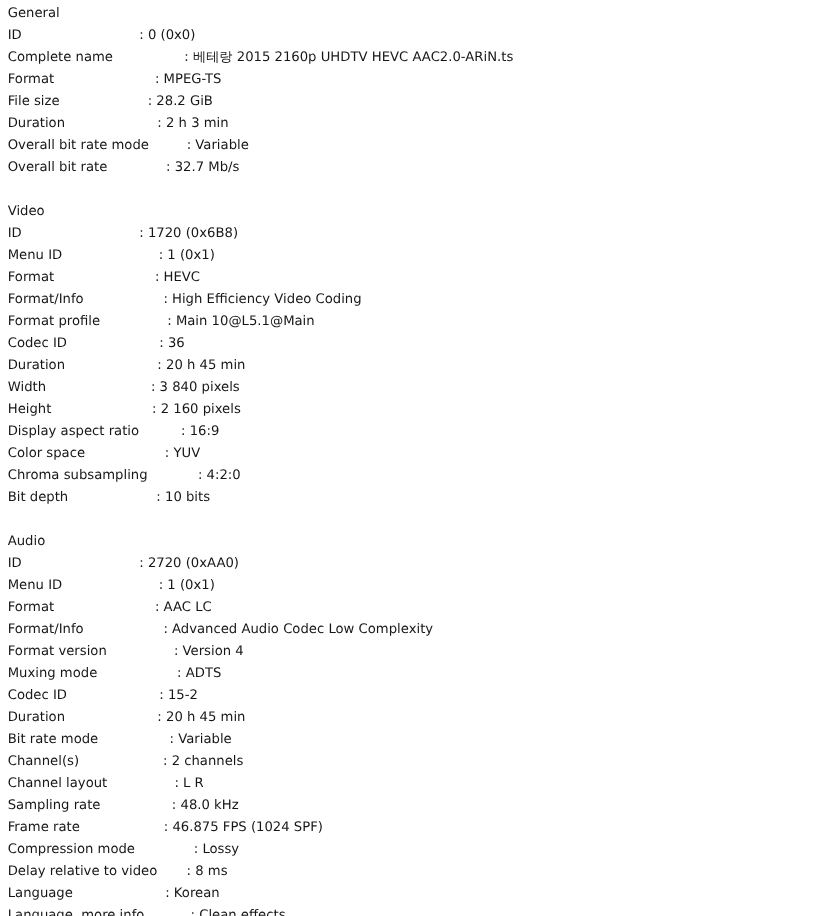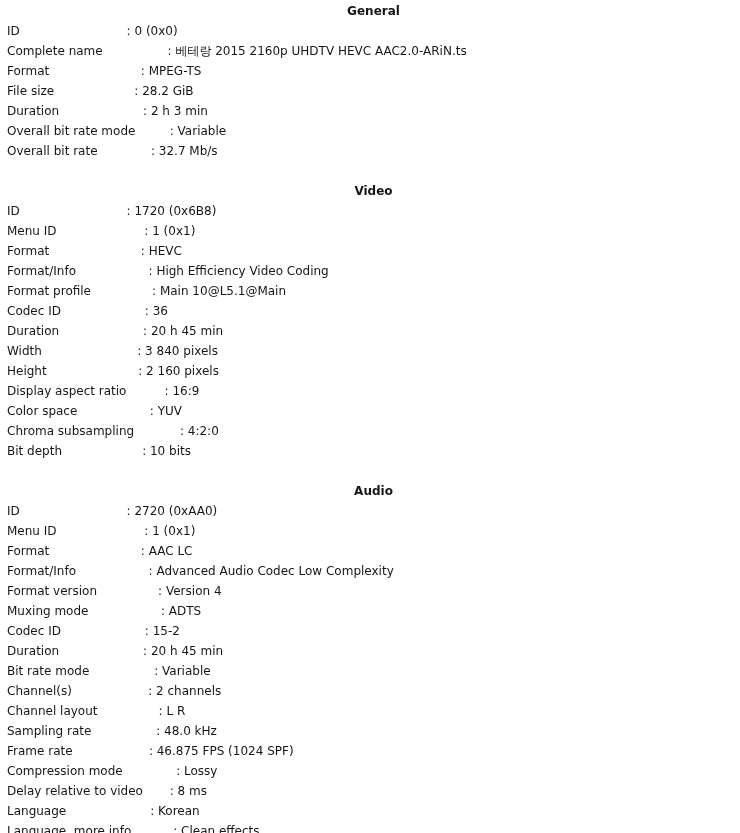--- a/index.html
+++ b/index.html
@@ -25,20 +25,19 @@
       height: 833px;
       overflow: hidden;
     }
     .line {
       height: 20px;
     }
     .blank-line {
       height: 20px;
     }
     .section-title {
-      font-weight: bold;         
-      text-align: center;
+      font-weight: normal;         
     }
   </style>
 </head>
 <body>
 
 <main class="mediainfo-report"><div class="line section-title">General</div><div class="line property-line"><span>ID</span>                            <span>: 0 (0x0)</span></div><div class="line property-line"><span>Complete name</span>                 <span>: 베테랑 2015 2160p UHDTV HEVC AAC2.0-ARiN.ts</span></div><div class="line property-line"><span>Format</span>                        <span>: MPEG-TS</span></div><div class="line property-line"><span>File size</span>                     <span>: 28.2 GiB</span></div><div class="line property-line"><span>Duration</span>                      <span>: 2 h 3 min</span></div><div class="line property-line"><span>Overall bit rate mode</span>         <span>: Variable</span></div><div class="line property-line"><span>Overall bit rate</span>              <span>: 32.7 Mb/s</span></div><div class="blank-line"></div><div class="line section-title">Video</div><div class="line property-line"><span>ID</span>                            <span>: 1720 (0x6B8)</span></div><div class="line property-line"><span>Menu ID</span>                       <span>: 1 (0x1)</span></div><div class="line property-line"><span>Format</span>                        <span>: HEVC</span></div><div class="line property-line"><span>Format/Info</span>                   <span>: High Efficiency Video Coding</span></div><div class="line property-line"><span>Format profile</span>                <span>: Main 10@L5.1@Main</span></div><div class="line property-line"><span>Codec ID</span>                      <span>: 36</span></div><div class="line property-line"><span>Duration</span>                      <span>: 20 h 45 min</span></div><div class="line property-line"><span>Width</span>                         <span>: 3 840 pixels</span></div><div class="line property-line"><span>Height</span>                        <span>: 2 160 pixels</span></div><div class="line property-line"><span>Display aspect ratio</span>          <span>: 16:9</span></div><div class="line property-line"><span>Color space</span>                   <span>: YUV</span></div><div class="line property-line"><span>Chroma subsampling</span>            <span>: 4:2:0</span></div><div class="line property-line"><span>Bit depth</span>                     <span>: 10 bits</span></div><div class="blank-line"></div><div class="line section-title">Audio</div><div class="line property-line"><span>ID</span>                            <span>: 2720 (0xAA0)</span></div><div class="line property-line"><span>Menu ID</span>                       <span>: 1 (0x1)</span></div><div class="line property-line"><span>Format</span>                        <span>: AAC LC</span></div><div class="line property-line"><span>Format/Info</span>                   <span>: Advanced Audio Codec Low Complexity</span></div><div class="line property-line"><span>Format version</span>                <span>: Version 4</span></div><div class="line property-line"><span>Muxing mode</span>                   <span>: ADTS</span></div><div class="line property-line"><span>Codec ID</span>                      <span>: 15-2</span></div><div class="line property-line"><span>Duration</span>                      <span>: 20 h 45 min</span></div><div class="line property-line"><span>Bit rate mode</span>                 <span>: Variable</span></div><div class="line property-line"><span>Channel(s)</span>                    <span>: 2 channels</span></div><div class="line property-line"><span>Channel layout</span>                <span>: L R</span></div><div class="line property-line"><span>Sampling rate</span>                 <span>: 48.0 kHz</span></div><div class="line property-line"><span>Frame rate</span>                    <span>: 46.875 FPS (1024 SPF)</span></div><div class="line property-line"><span>Compression mode</span>              <span>: Lossy</span></div><div class="line property-line"><span>Delay relative to video</span>       <span>: 8 ms</span></div><div class="line property-line"><span>Language</span>                      <span>: Korean</span></div><div class="line property-line"><span>Language, more info</span>           <span>: Clean effects</span></div></main>
 
 </body></html>

